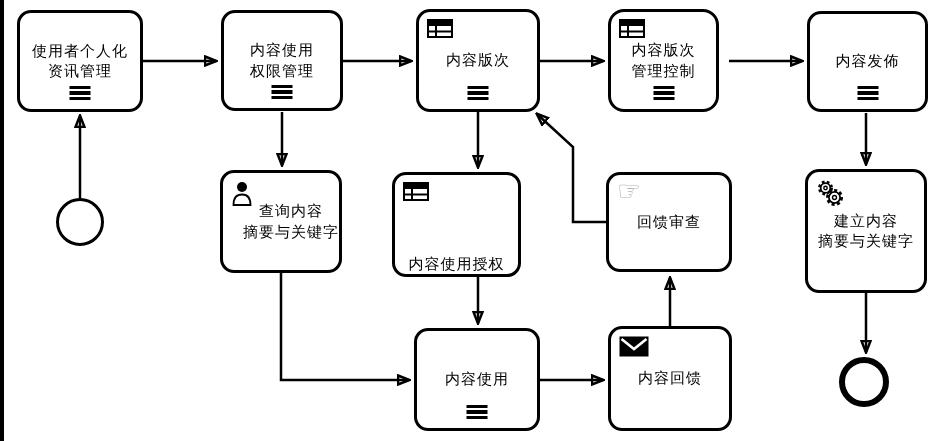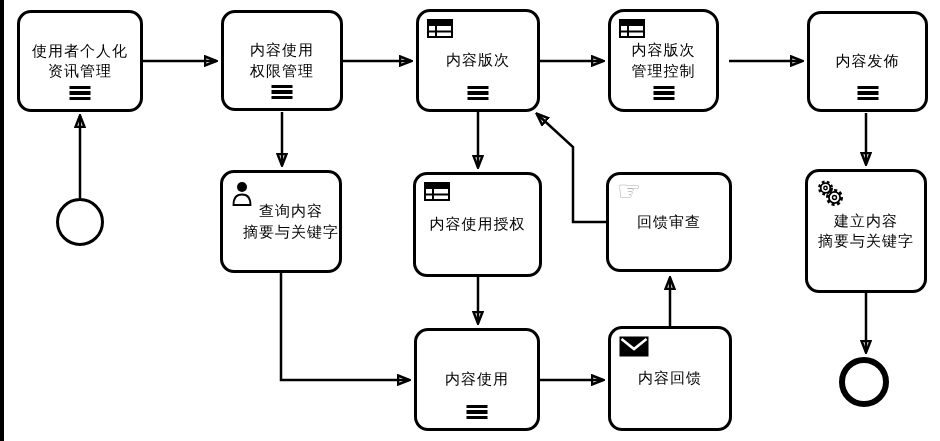--- a/index.html
+++ b/index.html
@@ -126,21 +126,21 @@
     <span class="corner-icon">
       <svg width="22" height="26" viewBox="0 0 22 26">
         <path d="M2.5,25 C2.5,17.5 6,14.5 11,14.5 C16,14.5 19.5,17.5 19.5,25 Z" fill="#fff" stroke="#000" stroke-width="1.8"></path>
         <circle cx="11" cy="7" r="5" fill="#000"></circle>
       </svg>
     </span>
     <div class="label">查询内容
 摘要与关键字</div>
   </div>
 
-  <div class="node" style="left:413px;top:172px;width:129px;height:105px;">
+  <div class="node" style="left:392px;top:172px;width:129px;height:105px;align-items:flex-end;">
     <span class="corner-icon">
       <svg width="26" height="19" viewBox="0 0 26 19">
         <rect x="1" y="1" width="24" height="17" fill="#fff" stroke="#000" stroke-width="2"></rect>
         <rect x="1" y="1" width="24" height="6" fill="#000"></rect>
         <line x1="9" y1="7" x2="9" y2="18" stroke="#000" stroke-width="2"></line>
         <line x1="1" y1="12.5" x2="25" y2="12.5" stroke="#000" stroke-width="2"></line>
       </svg>
     </span>
     <div class="label">内容使用授权</div>
   </div>

